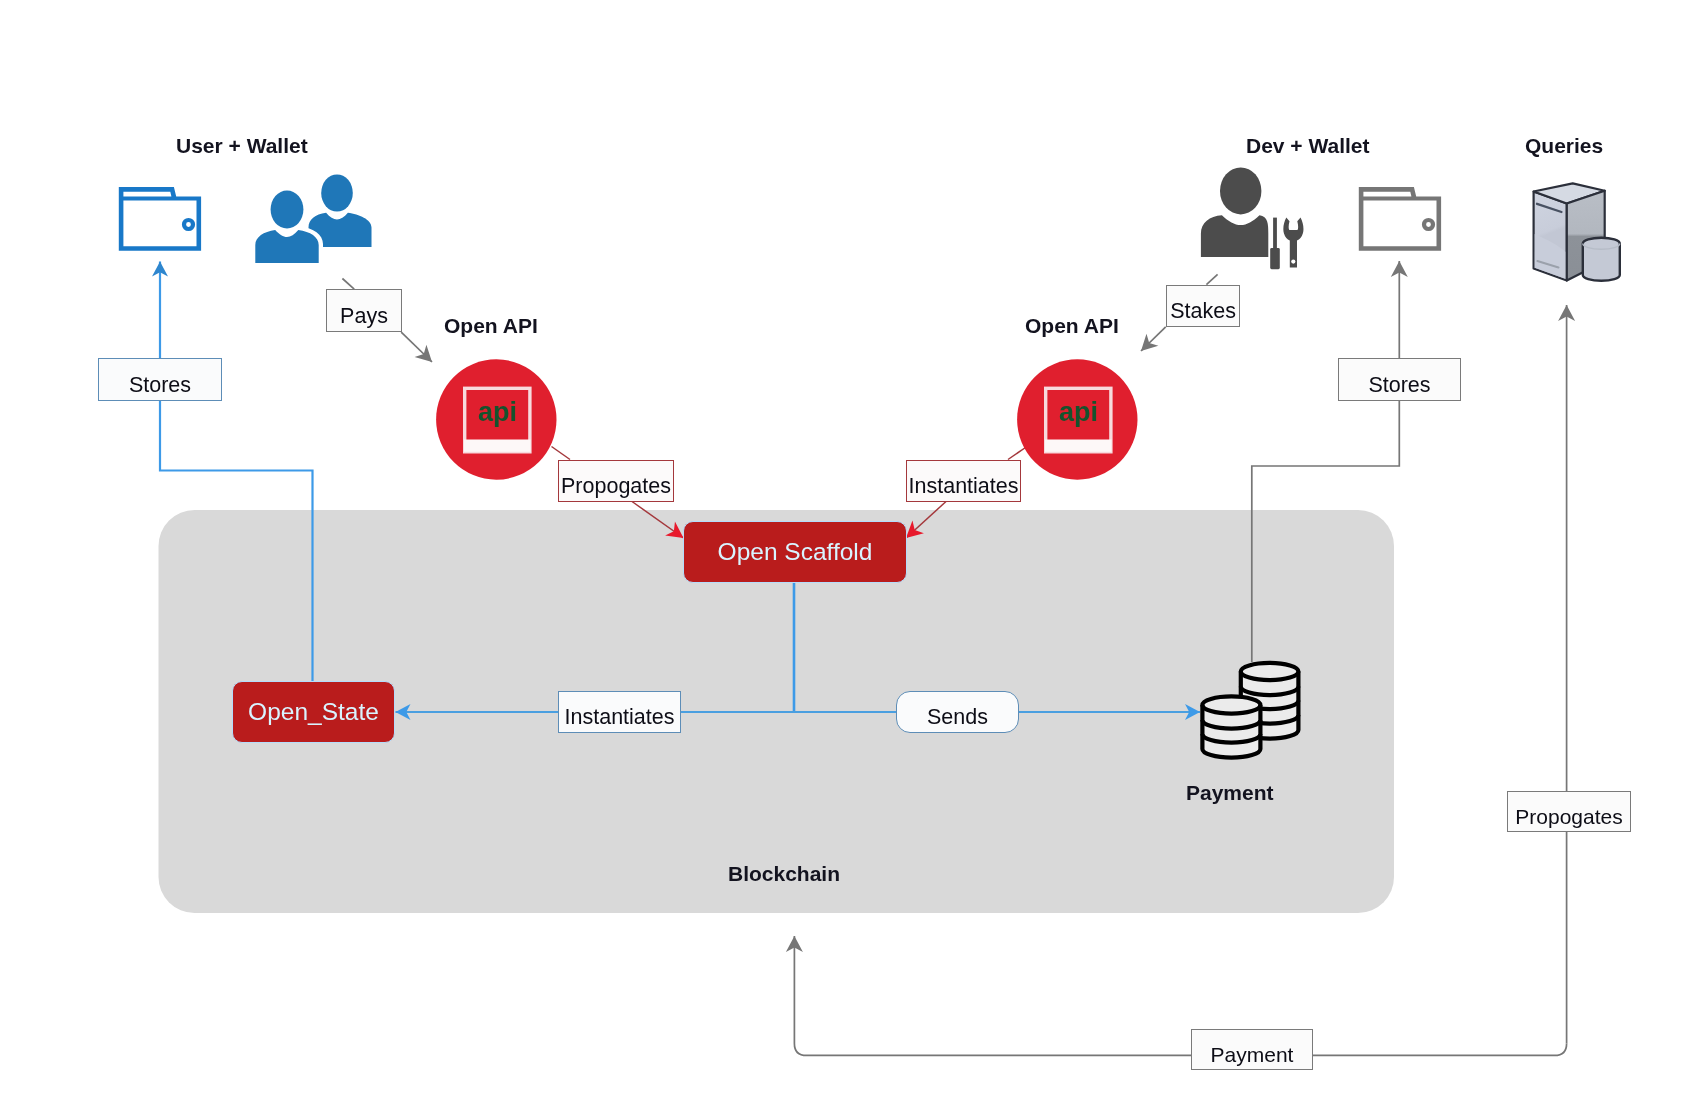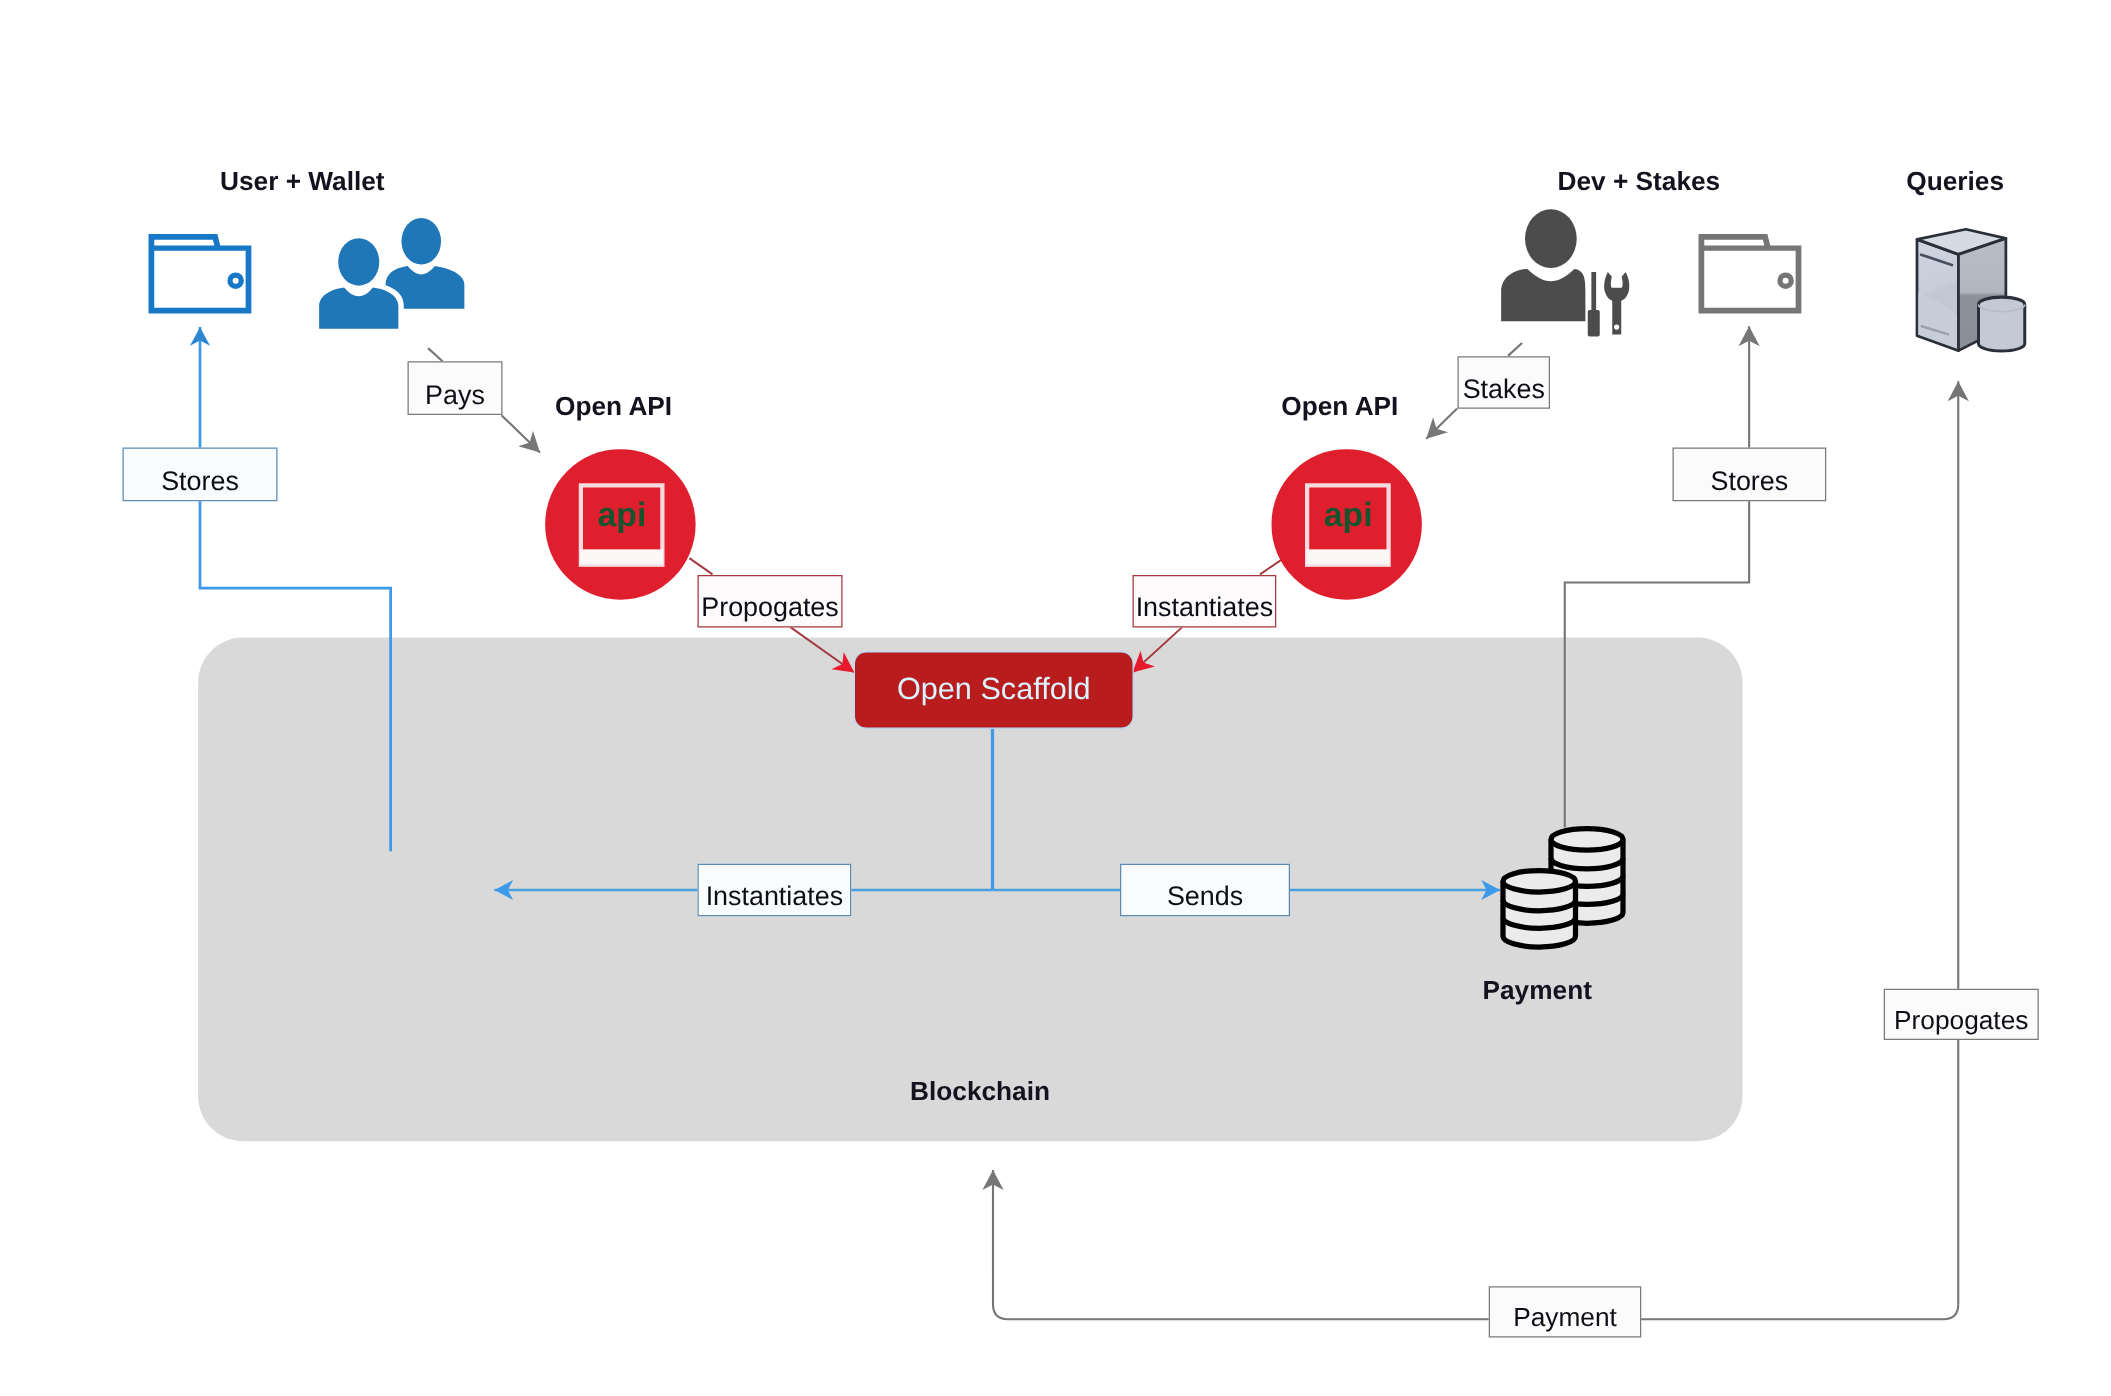--- a/index.html
+++ b/index.html
@@ -198,32 +198,33 @@
 <svg class="abs" style="left:1017px;top:359px;" width="121" height="121" viewBox="0 0 121 121">
   <circle cx="60.3" cy="60.5" r="60.2" fill="#e01f2e"></circle>
   <rect x="28.7" y="29.3" width="65.2" height="63.5" fill="none" stroke="#f7dadd" stroke-width="3.4"></rect>
   <rect x="28.0" y="80.5" width="66.5" height="12.3" fill="#fdf8f8"></rect>
 </svg>
 <div class="apilabel" style="left:478px;top:398.5px;">api</div>
 <div class="apilabel" style="left:1059px;top:398.5px;">api</div>
 
 <div class="heading" style="left:176px;top:133.5px;">User + Wallet</div>
 <div class="heading" style="left:444px;top:314px;">Open API</div>
-<div class="heading" style="left:1246px;top:133.5px;">Dev + Stakes</div>
+<div class="heading" style="left:1246px;top:133.5px;">Dev + Wallet</div>
 <div class="heading" style="left:1025px;top:314px;">Open API</div>
 <div class="heading" style="left:1525px;top:133.5px;">Queries</div>
 <div class="heading" style="left:1186px;top:781px;">Payment</div>
 <div class="heading" style="left:728px;top:862px;">Blockchain</div>
 
 <div class="node" style="left:683px;top:521px;width:224px;height:62px;">Open Scaffold</div>
+<div class="node" style="left:232px;top:681px;width:163px;height:62px;">Open_State</div>
 
 <div class="chip blue" style="left:98px;top:358px;width:124px;height:43px;">Stores</div>
 <div class="chip gray" style="left:326px;top:289px;width:76px;height:43px;">Pays</div>
 <div class="chip red" style="left:558px;top:460px;width:116px;height:42px;">Propogates</div>
 <div class="chip red" style="left:906px;top:460px;width:115px;height:42px;">Instantiates</div>
 <div class="chip gray" style="left:1165.7px;top:285.4px;width:74.7px;height:41.4px;">Stakes</div>
 <div class="chip gray" style="left:1338px;top:358px;width:123px;height:43px;">Stores</div>
 <div class="chip blue" style="left:558px;top:691px;width:123px;height:42px;">Instantiates</div>
-<div class="chip blue" style="left:896px;top:691px;width:136px;height:42px;">Sends</div>
+<div class="chip blue" style="left:896px;top:691px;width:123px;height:42px;border-radius:14px;">Sends</div>
 <div class="chip gray small" style="left:1507px;top:791px;width:124px;height:41px;">Propogates</div>
 <div class="chip gray small" style="left:1191px;top:1029px;width:122px;height:41px;">Payment</div>
 
 </div>
 
 </body></html>

